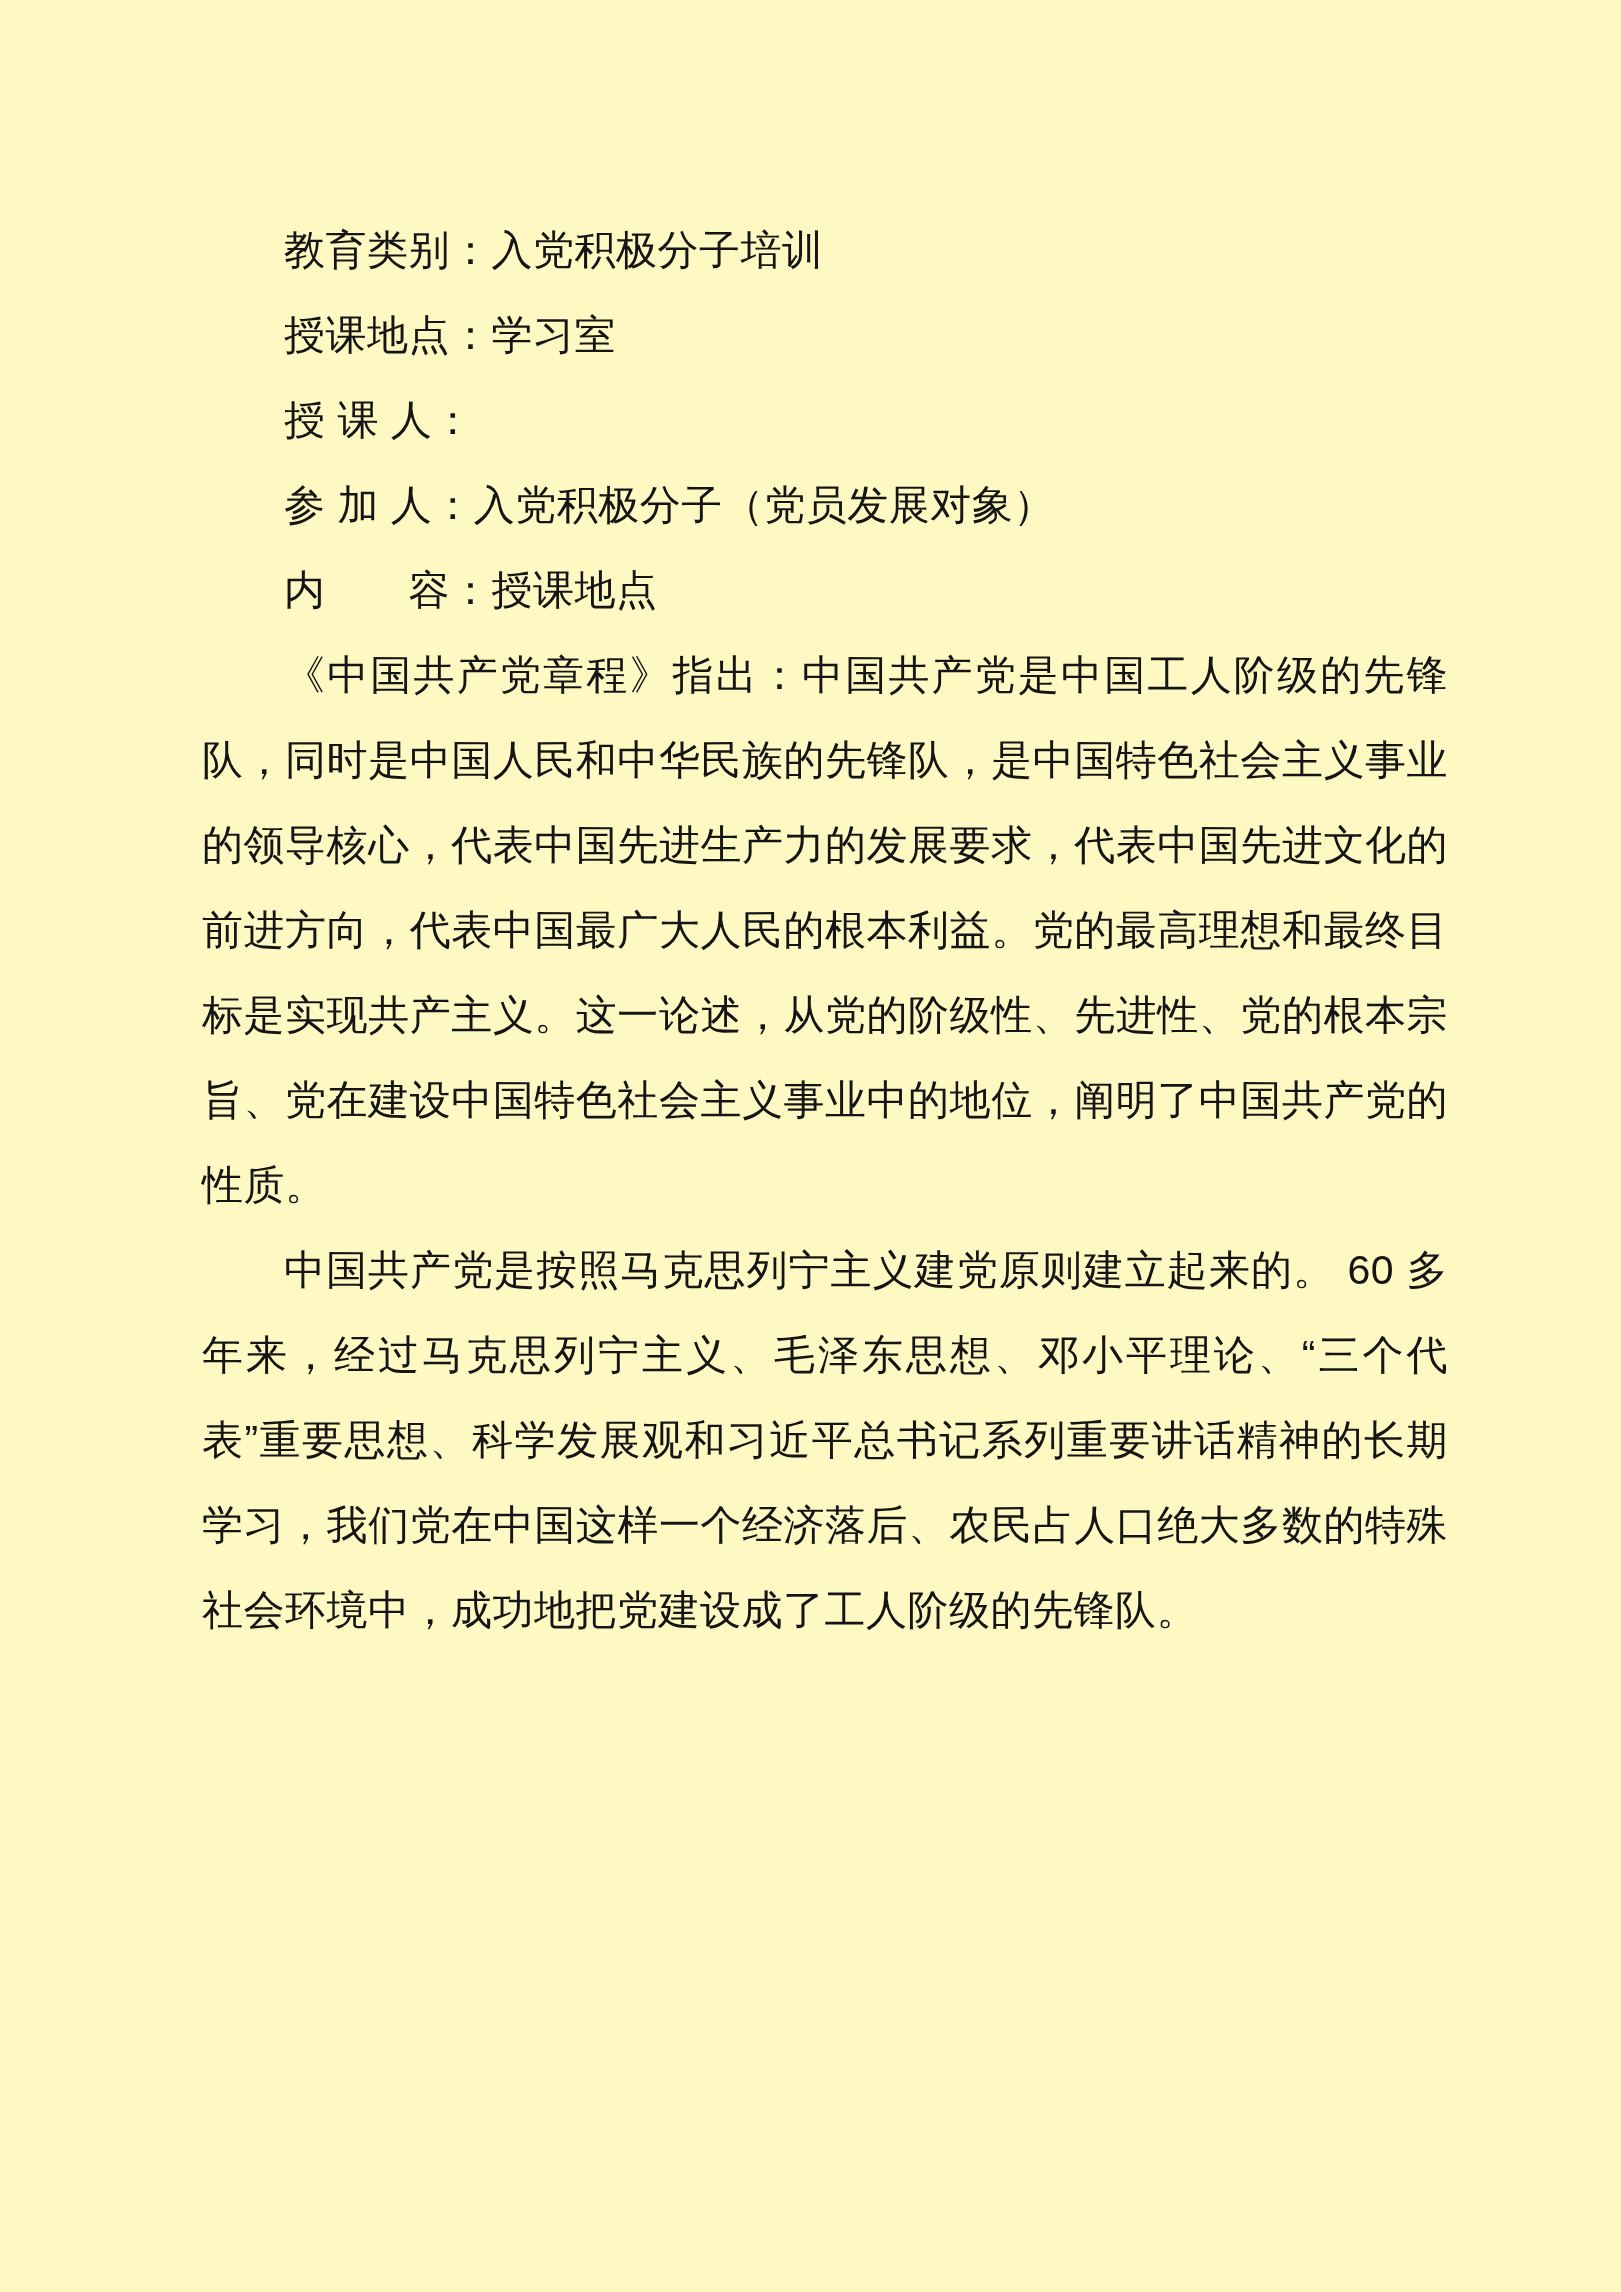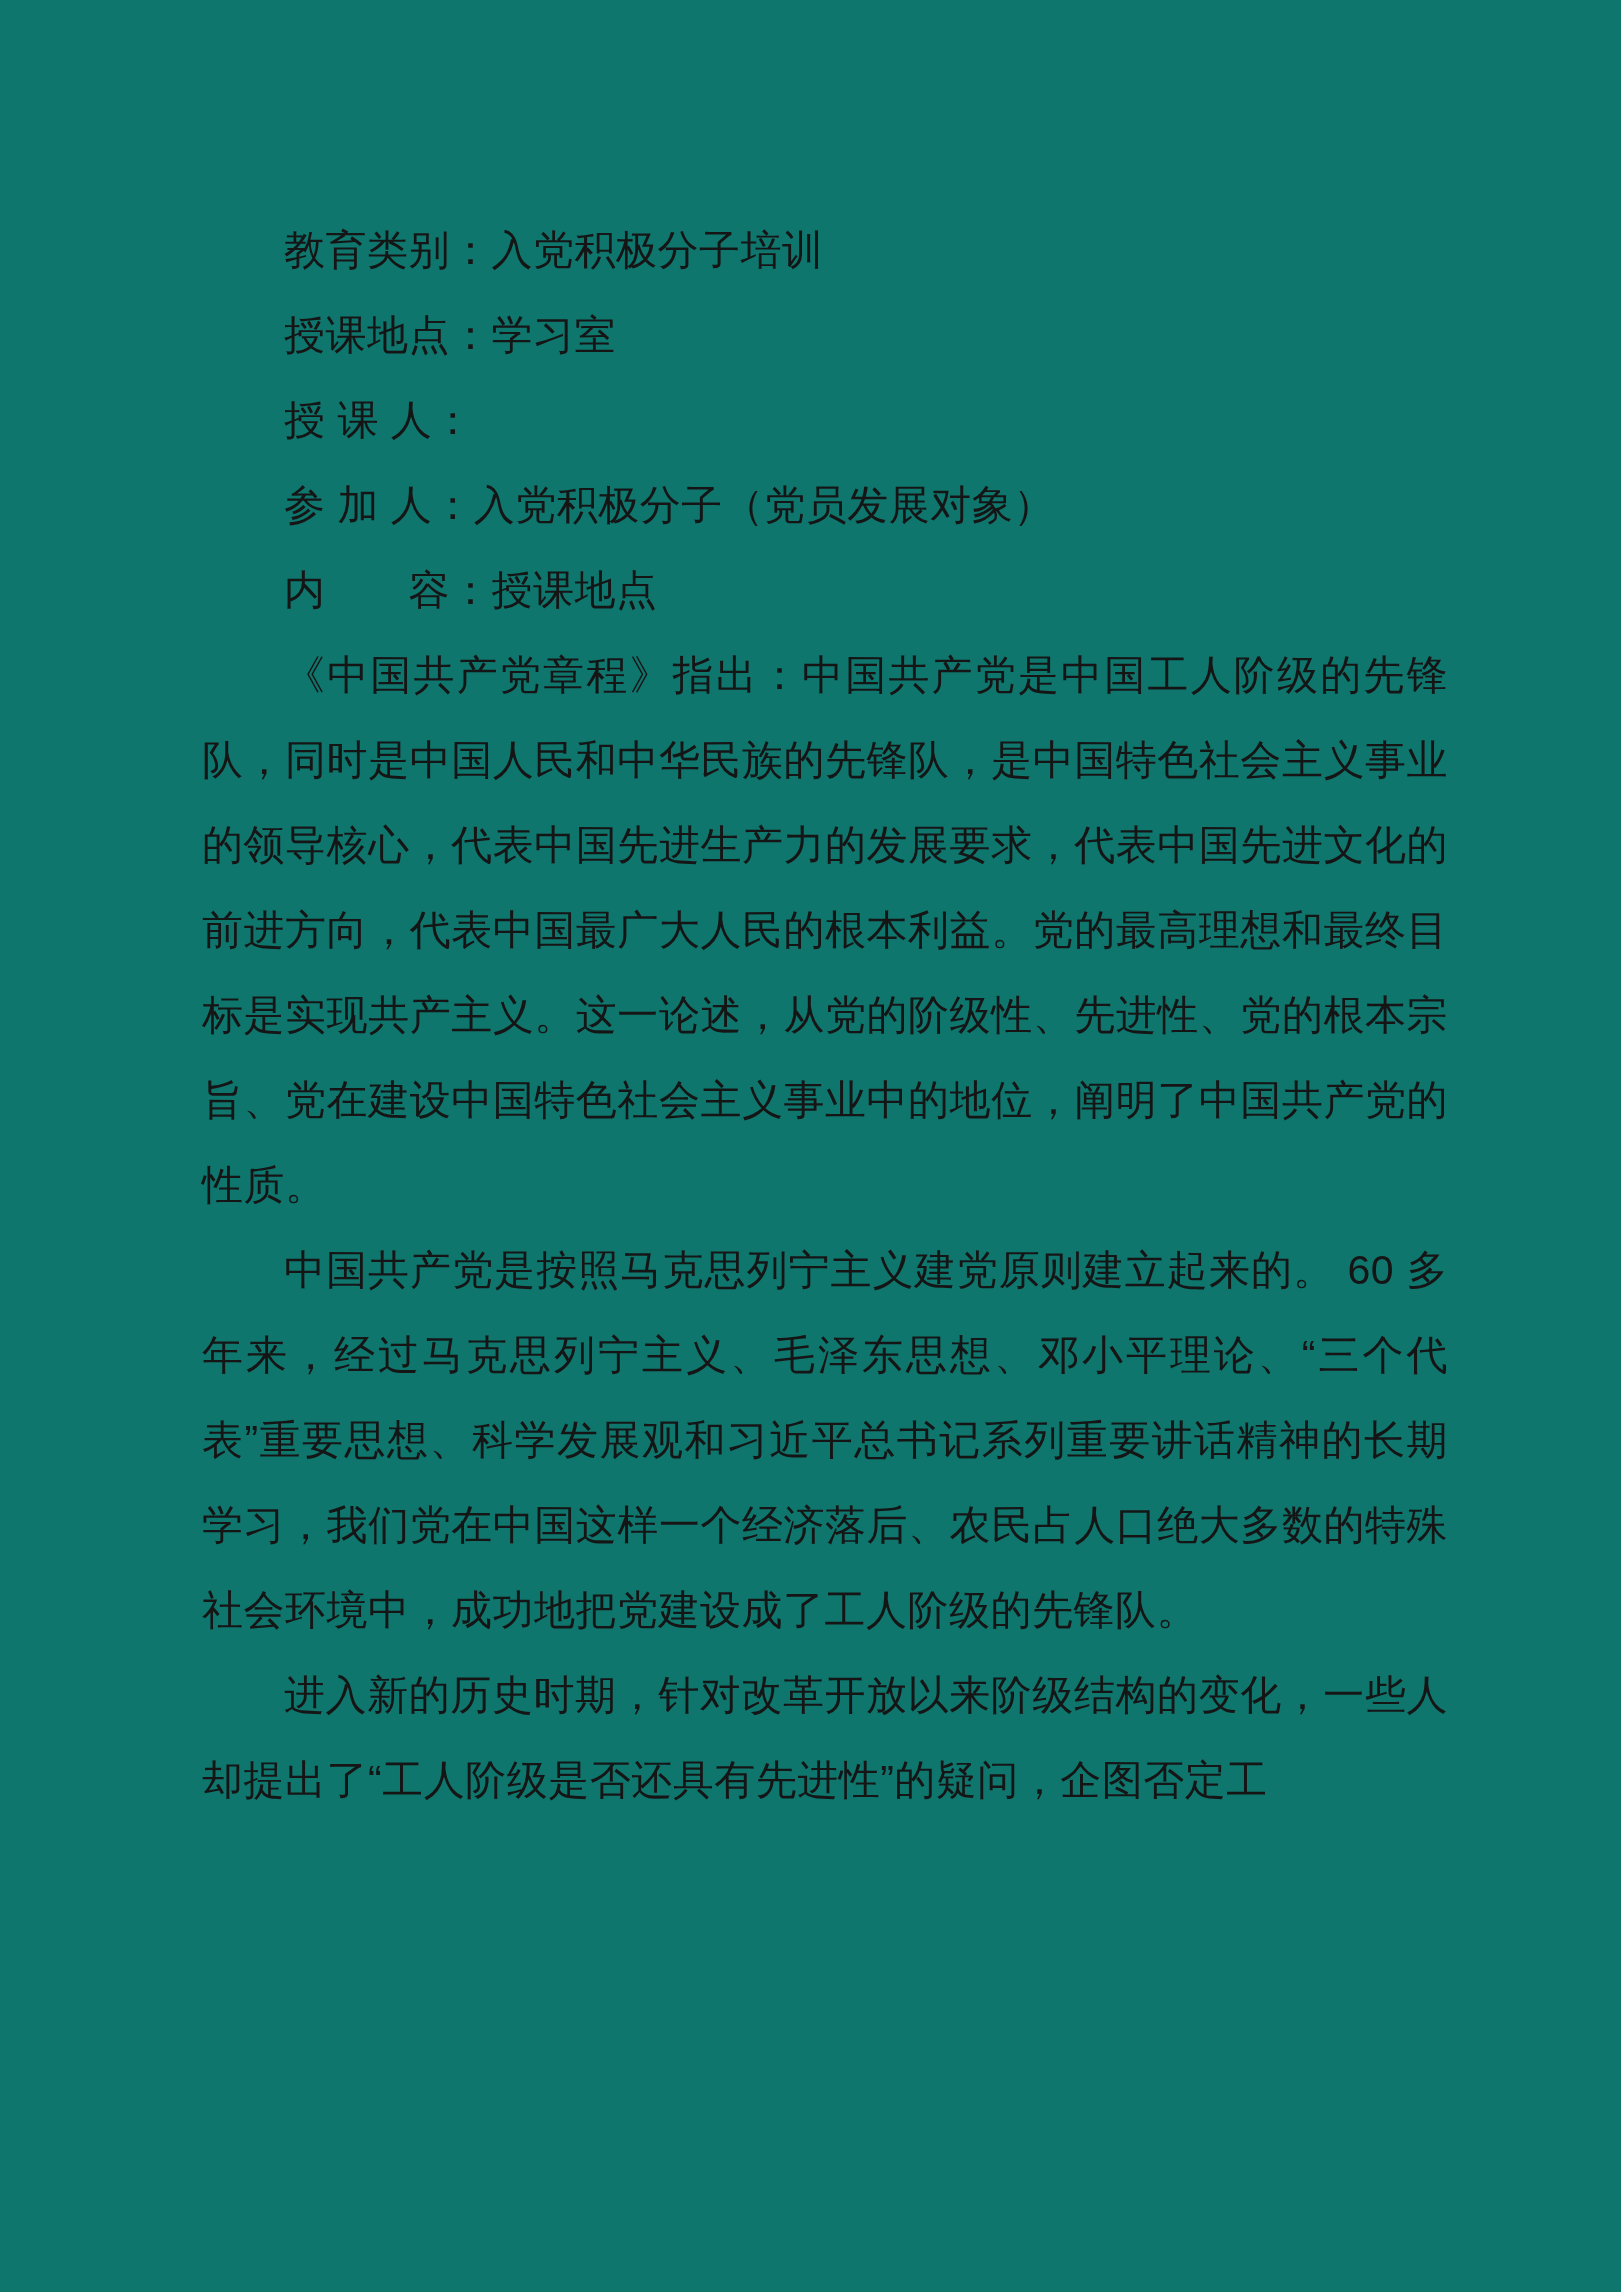--- a/index.html
+++ b/index.html
@@ -6,21 +6,21 @@
   html, body {
     margin: 0;
     padding: 0;
     background: #ffffff;
   }
   .page {
     position: relative;
     width: 1621px;
     height: 2293px;
     margin: 0 auto;
-    background: #0f766e;
+    background: #fef9c3;
     overflow: hidden;
     font-family: "Liberation Sans", "DejaVu Sans", sans-serif;
     color: #151515;
   }
   .content {
     padding: 208px 173px 0 202px;
     font-size: 41px;
     line-height: 85px;
     letter-spacing: 0.5px;
   }
@@ -42,16 +42,15 @@
 <div class="page">
   <div class="content">
     <p class="meta">教育类别：入党积极分子培训</p>
     <p class="meta">授课地点：学习室</p>
     <p class="meta">授 课 人：</p>
     <p class="meta">参 加 人：入党积极分子（党员发展对象）</p>
     <p class="meta">内　　容：授课地点</p>
 
     <p class="body">《中国共产党章程》指出：中国共产党是中国工人阶级的先锋队，同时是中国人民和中华民族的先锋队，是中国特色社会主义事业的领导核心，代表中国先进生产力的发展要求，代表中国先进文化的前进方向，代表中国最广大人民的根本利益。党的最高理想和最终目标是实现共产主义。这一论述，从党的阶级性、先进性、党的根本宗旨、党在建设中国特色社会主义事业中的地位，阐明了中国共产党的性质。</p>
     <p class="body">中国共产党是按照马克思列宁主义建党原则建立起来的。 60 多年来，经过马克思列宁主义、毛泽东思想、邓小平理论、“三个代表”重要思想、科学发展观和习近平总书记系列重要讲话精神的长期学习，我们党在中国这样一个经济落后、农民占人口绝大多数的特殊社会环境中，成功地把党建设成了工人阶级的先锋队。</p>
-    <p class="body">进入新的历史时期，针对改革开放以来阶级结构的变化，一些人却提出了“工人阶级是否还具有先进性”的疑问，企图否定工</p>
   </div>
 </div>
 
 
 </body></html>

